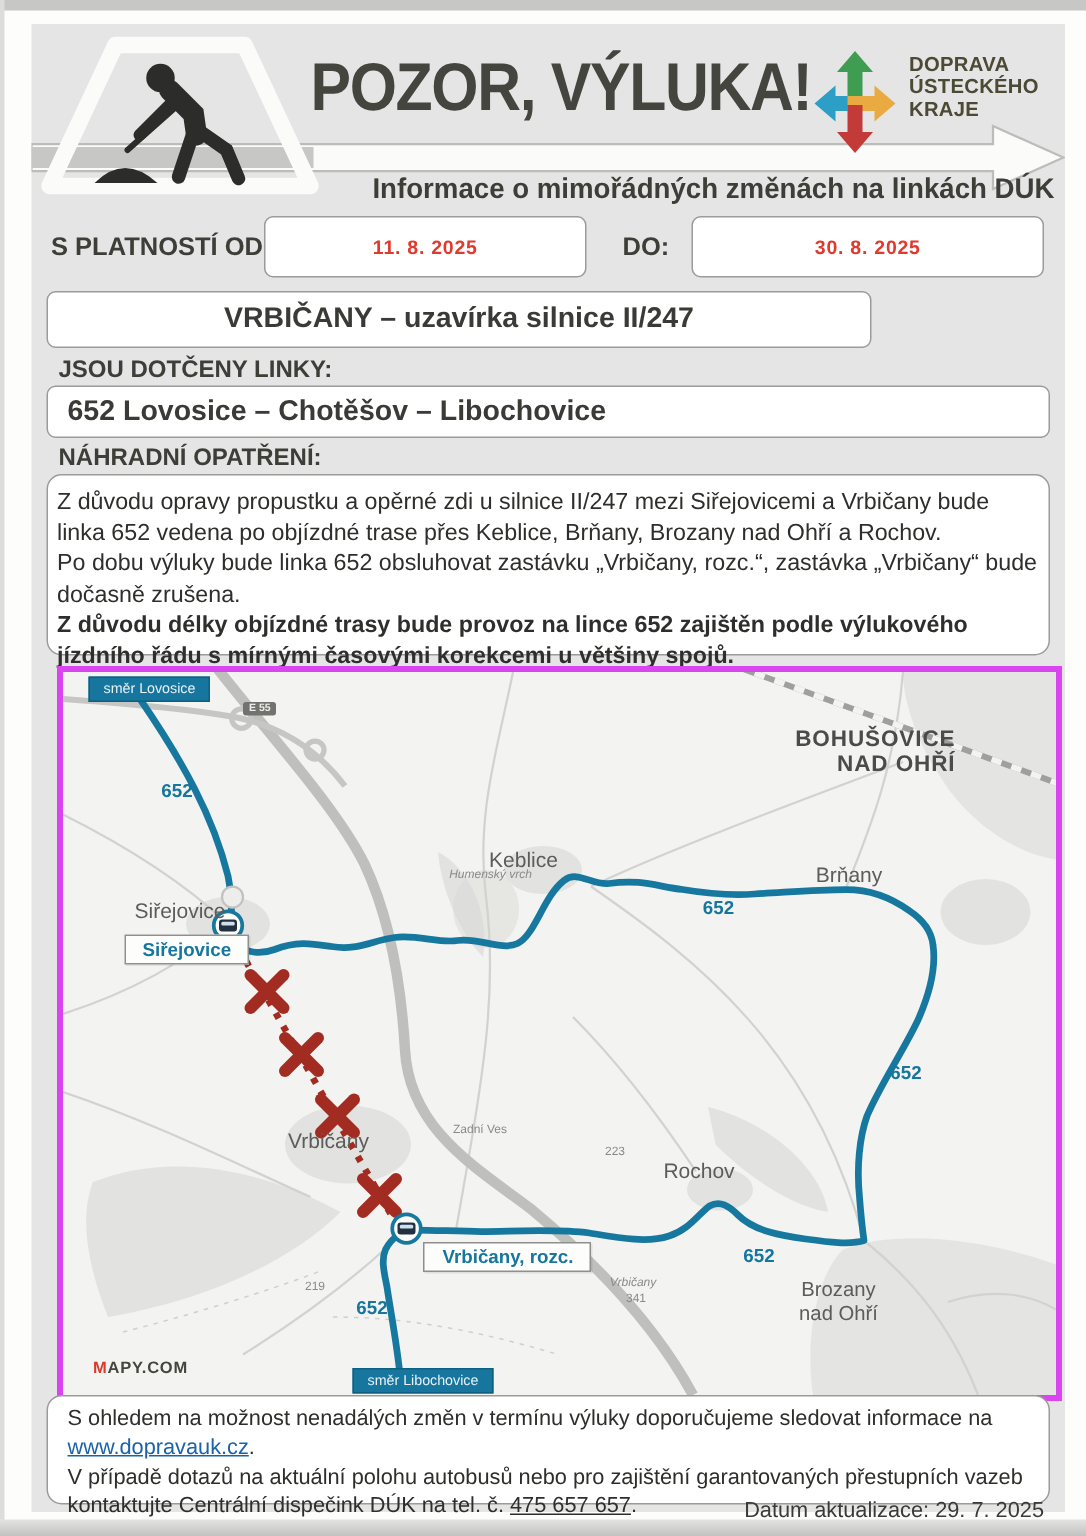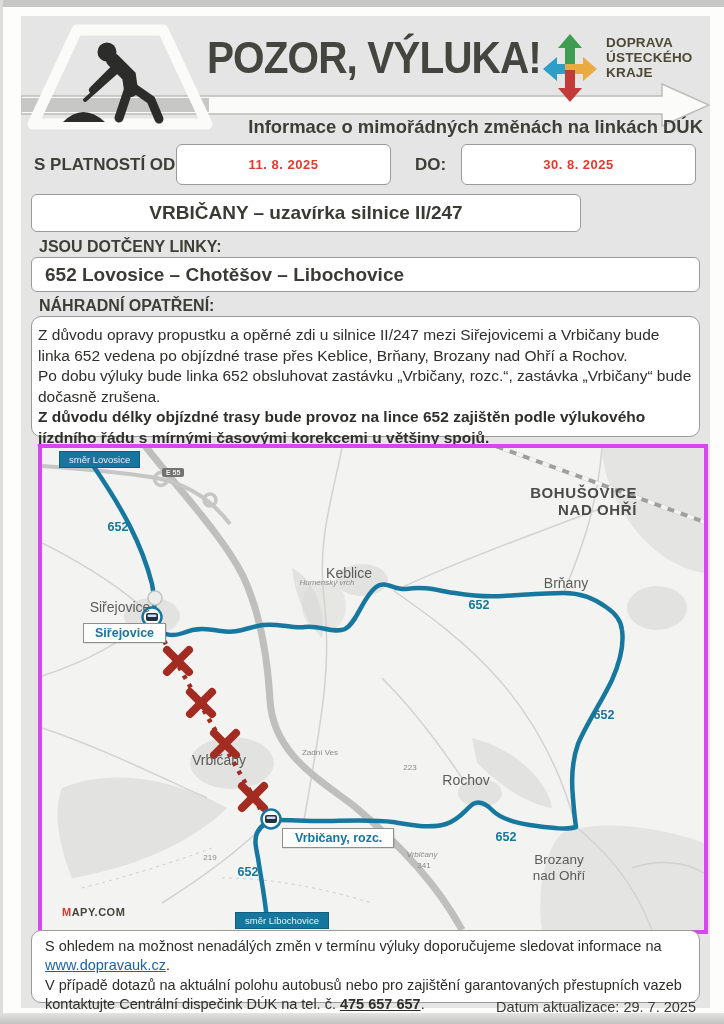--- a/index.html
+++ b/index.html
@@ -46,21 +46,21 @@
   .stop-box{background:#fdfdfc;color:#16769d;font-size:12.5px;font-weight:bold;
     border:1px solid #8f8f8d;padding:2px 11px;box-shadow:1px 1px 0 rgba(0,0,0,.08);}
   .e55{background:#72726f;color:#ececea;font-size:7px;font-weight:bold;padding:1px 4px;border-radius:2px;}
   .mapy{font-size:11px;font-weight:bold;letter-spacing:.5px;}
   .mapy .m-red{color:#d93a2c;} .mapy .m-dark{color:#45453f;}
 
   
   .footer-box{position:absolute;left:10px;top:914px;width:669px;height:73px;}
   .footer-text{padding:6px 13px;font-size:14.5px;color:#2e2e2c;line-height:1.34;}
   .footer-text a{color:#1a63a8;text-decoration:underline;}
-  .phone{font-weight:bold;text-decoration:underline;}
+  .phone{font-weight:normal;text-decoration:underline;}
   .apology{position:absolute;left:30px;top:982px;font-size:15px;font-weight:bold;color:#3e3e39;}
   .updated{position:absolute;right:14px;top:983px;font-size:14.5px;color:#3a3a36;}
 </style>
 </head>
 <body>
 
 <div class="scan-edge-top"></div>
 <div class="scan-edge-left"></div>
 
 <div class="poster">

